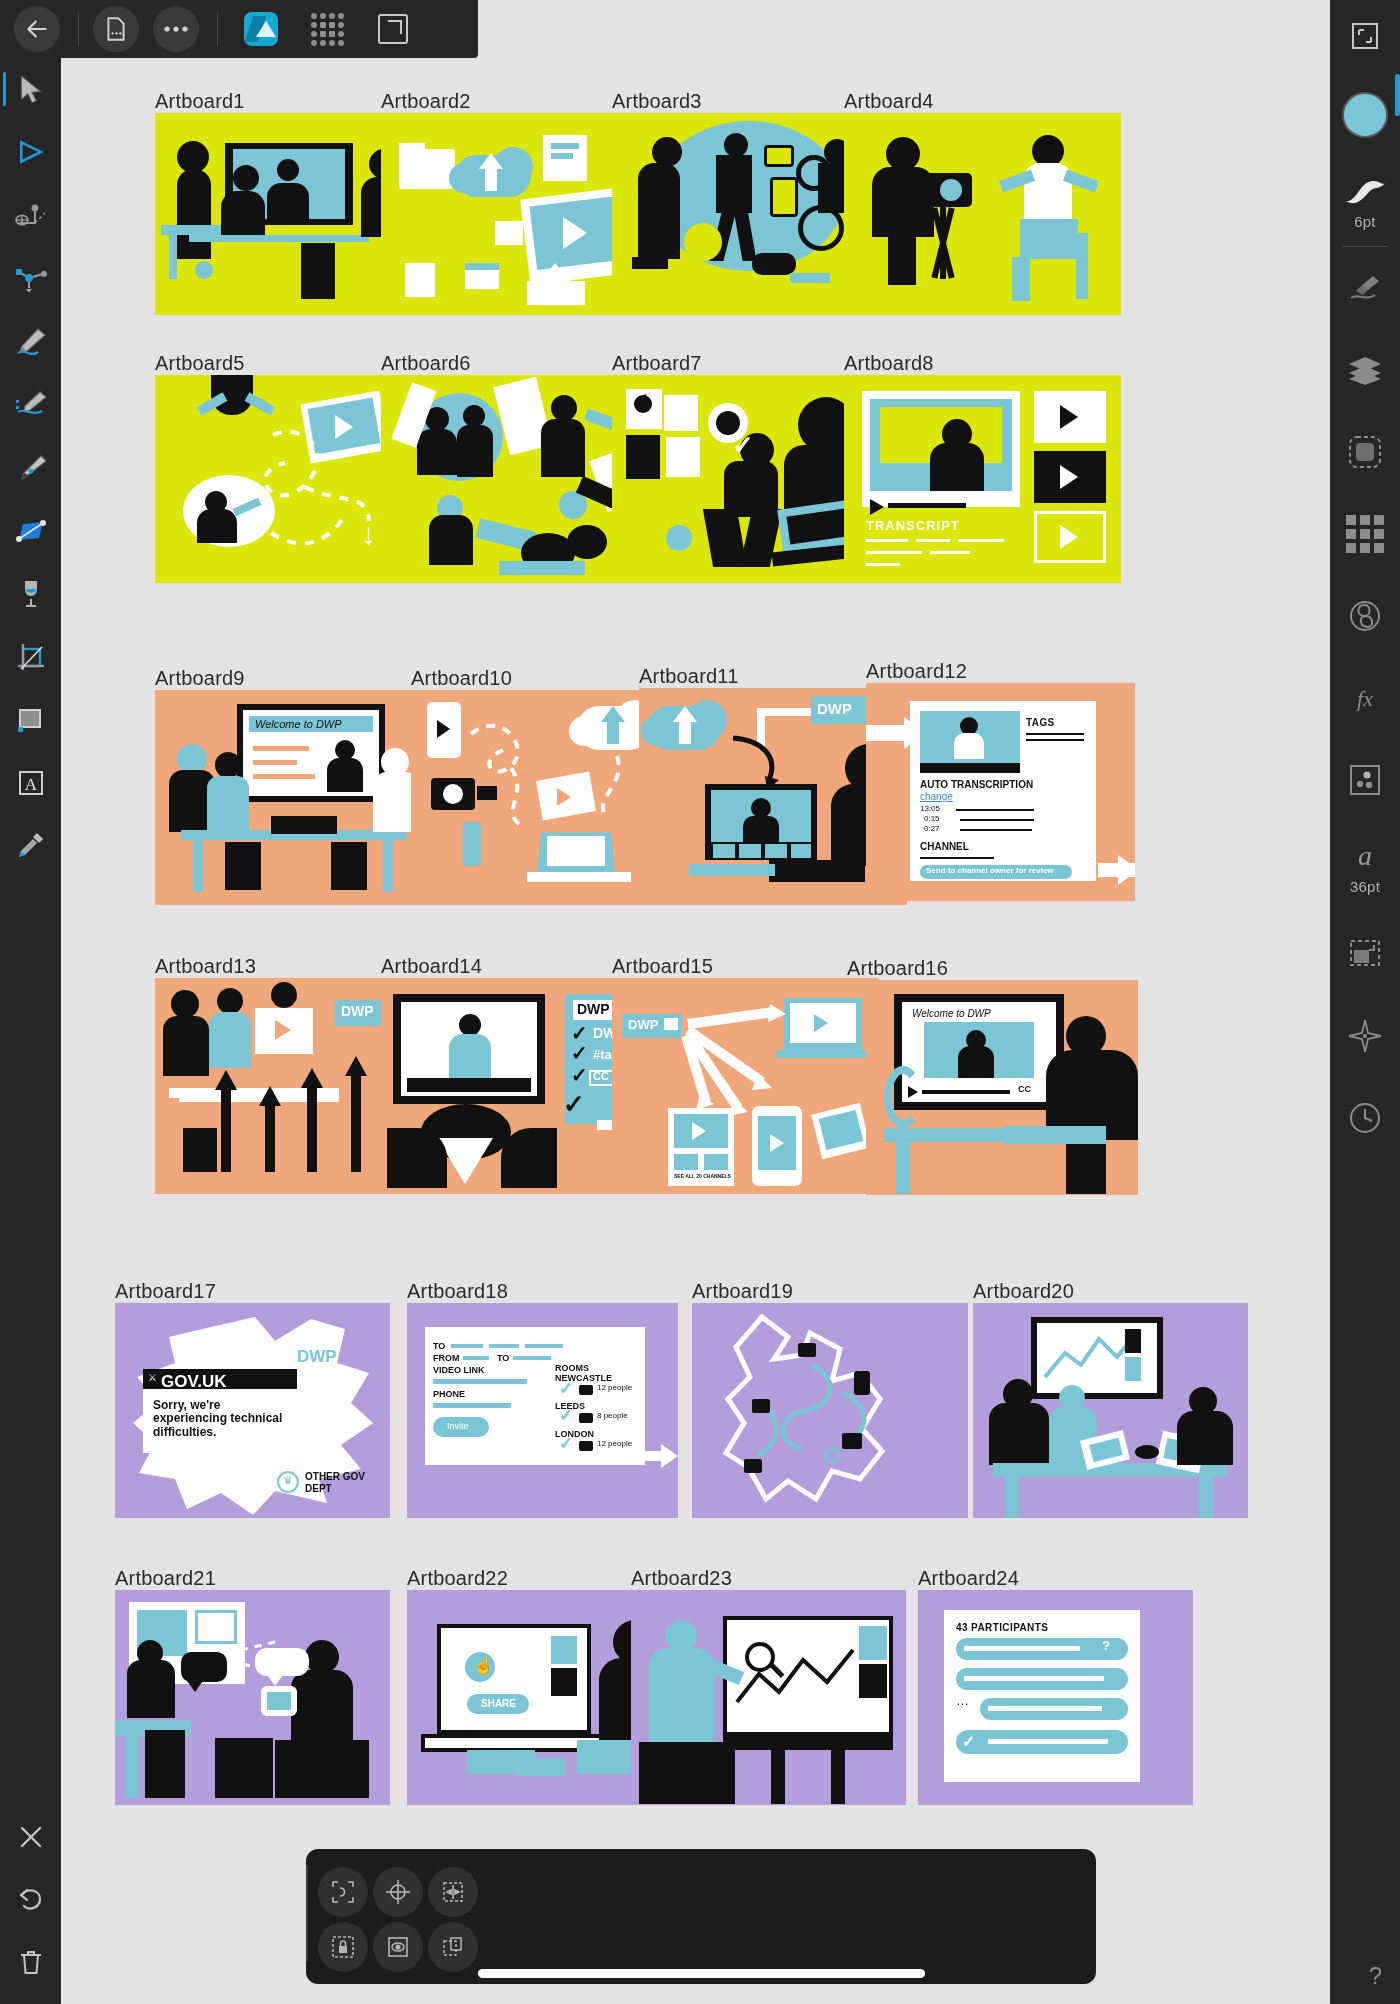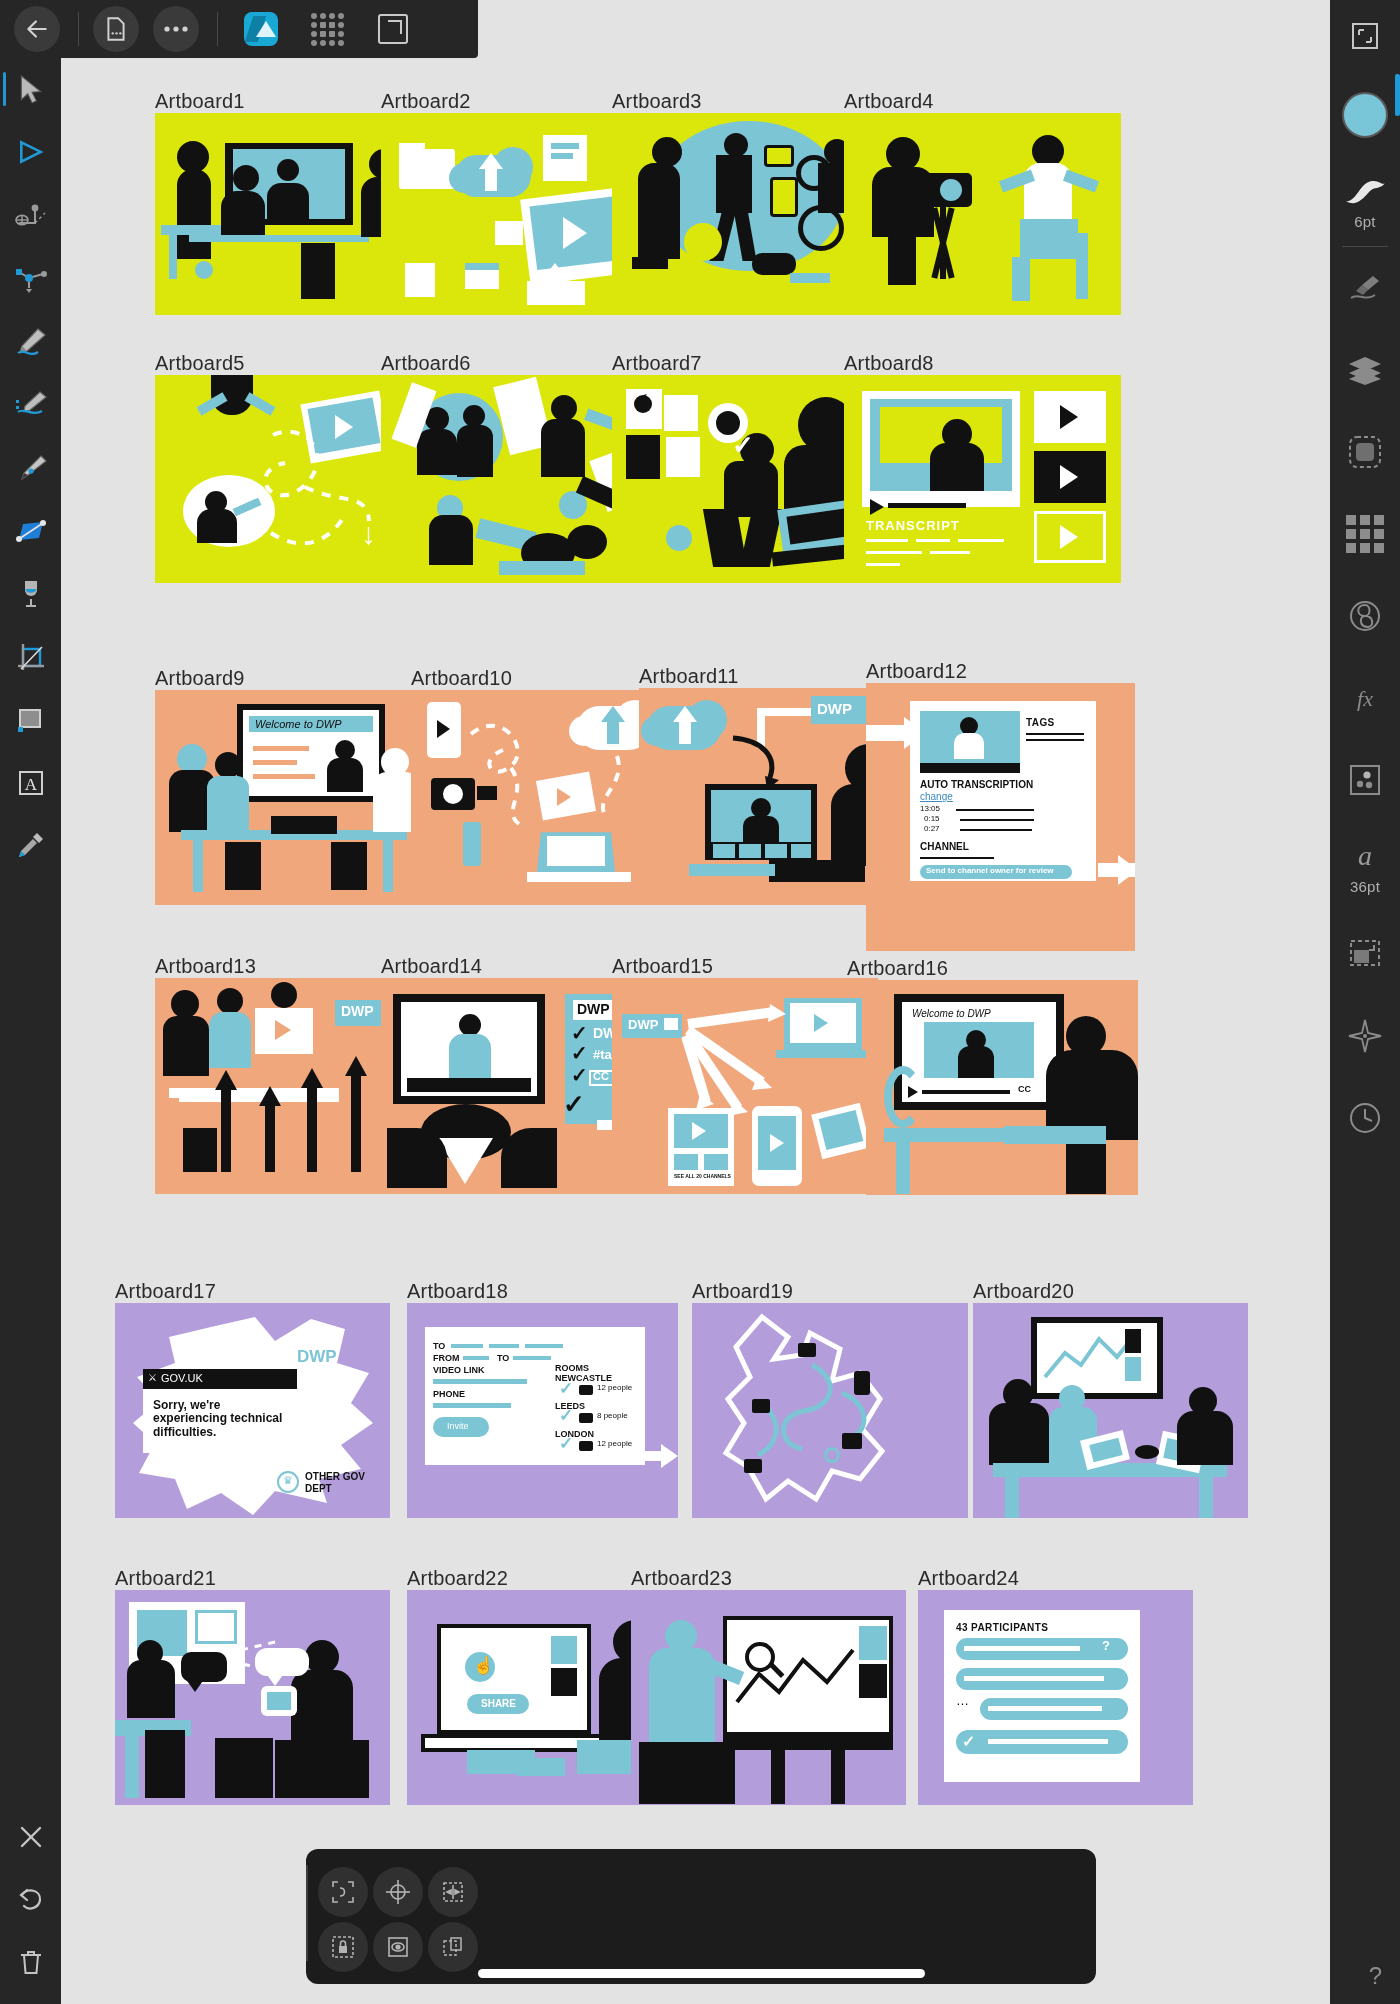--- a/index.html
+++ b/index.html
@@ -384,21 +384,21 @@
       <div class="r" style="left:100px;top:156px;width:22px;height:14px;background:#7cc5d4;"></div>
       <div class="r" style="left:126px;top:156px;width:22px;height:14px;background:#7cc5d4;"></div>
       <div class="r" style="left:152px;top:156px;width:20px;height:14px;background:#7cc5d4;"></div>
       <div class="circ" style="left:206px;top:56px;width:48px;height:48px;background:#111;"></div>
       <div class="r" style="left:192px;top:96px;width:76px;height:82px;background:#111;border-radius:22px 22px 0 0;"></div>
       <div class="r" style="left:130px;top:172px;width:96px;height:22px;background:#111;"></div>
       <div class="r" style="left:50px;top:176px;width:86px;height:12px;background:#7cc5d4;"></div>
     </div>
 
     <div class="ab-label" style="left:805px; top:660px;">Artboard12</div>
-    <div class="ab bg-peach" style="left:805px; top:683px; width:269px; height:268px;">
+    <div class="ab bg-peach" style="left:805px; top:683px; width:269px; height:218px;">
       <div class="r" style="left:0px;top:42px;width:46px;height:16px;background:#fff;"></div>
       <div class="tri" style="left:38px;top:34px;border-top:16px solid transparent;border-bottom:16px solid transparent;border-left:22px solid #fff;"></div>
       <div class="r" style="left:44px;top:18px;width:186px;height:180px;background:#fff;"></div>
       <div class="r" style="left:54px;top:28px;width:100px;height:62px;background:#7cc5d4;"></div>
       <div class="circ" style="left:94px;top:34px;width:18px;height:18px;background:#111;"></div>
       <div class="r" style="left:88px;top:50px;width:30px;height:26px;background:#fff;border-radius:10px 10px 0 0;"></div>
       <div class="r" style="left:54px;top:80px;width:100px;height:10px;background:#111;"></div>
       <div class="mini" style="left:160px;top:34px;color:#111;font-size:10px;font-weight:600;letter-spacing:.4px;">TAGS</div>
       <div class="r" style="left:160px;top:50px;width:58px;height:2px;background:#111;"></div>
       <div class="r" style="left:160px;top:56px;width:58px;height:2px;background:#111;"></div>
@@ -525,21 +525,21 @@
       <div class="r" style="left:200px;top:164px;width:40px;height:50px;background:#111;"></div>
     </div>
 
     <div class="ab-label" style="left:54px;  top:1280px;">Artboard17</div>
     <div class="ab bg-purple" style="left:54px;  top:1303px; width:275px; height:215px;">
       <svg style="position:absolute;left:0;top:0;" width="275" height="215">
         <polygon fill="#ffffff" points="96,24 140,14 160,38 196,16 230,26 222,60 254,70 236,100 258,120 226,142 246,166 204,176 212,200 160,188 138,212 106,190 72,206 60,176 24,170 40,140 18,120 44,98 22,74 60,60 54,34"></polygon>
       </svg>
       <div class="mini" style="left:182px;top:44px;color:#7cc5d4;font-size:17px;font-weight:bold;">DWP</div>
       <div class="r" style="left:28px;top:66px;width:154px;height:20px;background:#111;"></div>
-      <div class="mini" style="left:46px;top:69px;color:#fff;font-size:11px;font-weight:normal;">GOV.UK</div>
+      <div class="mini" style="left:46px;top:69px;color:#fff;font-size:17px;font-weight:bold;">GOV.UK</div>
       <div class="mini" style="left:33px;top:69px;color:#fff;font-size:10px;">⚔</div>
       <div class="r" style="left:28px;top:86px;width:154px;height:64px;background:#fff;"></div>
       <div class="mini" style="left:38px;top:96px;color:#111;font-size:12px;font-weight:600;width:136px;">Sorry, we're experiencing technical difficulties.</div>
       <div class="circ" style="left:162px;top:168px;width:22px;height:22px;border:2px solid #7cc5d4;"></div>
       <div class="mini" style="left:168px;top:171px;color:#7cc5d4;font-size:11px;">♛</div>
       <div class="mini" style="left:190px;top:168px;color:#111;font-size:10px;font-weight:bold;width:70px;line-height:1.15;">OTHER GOV DEPT</div>
     </div>
 
     <div class="ab-label" style="left:346px; top:1280px;">Artboard18</div>
     <div class="ab bg-purple" style="left:346px; top:1303px; width:271px; height:215px;">

